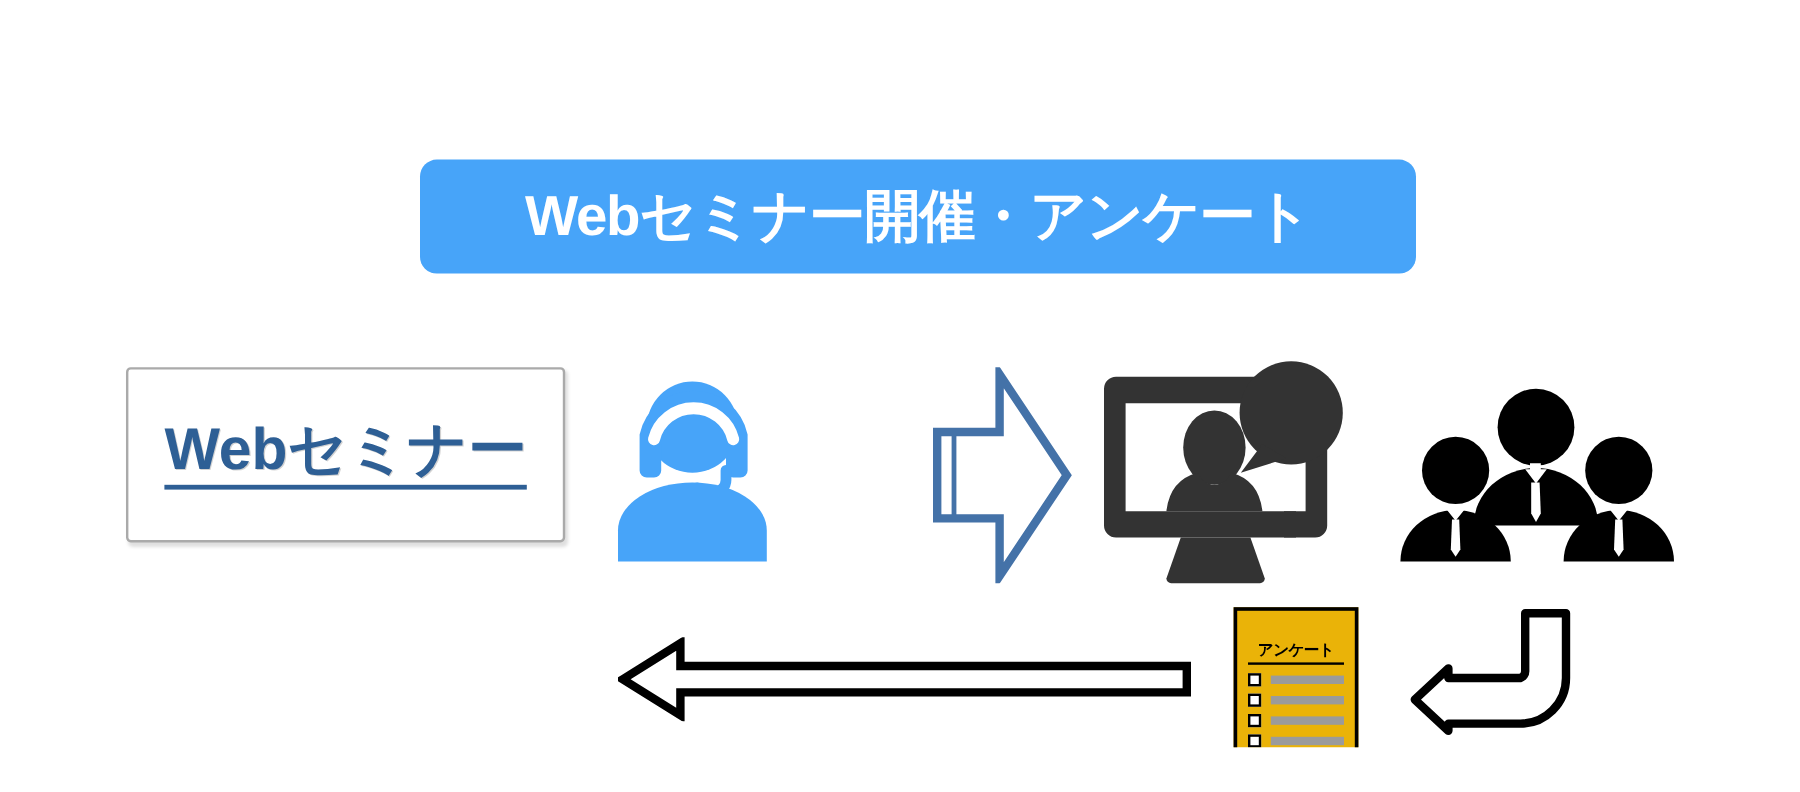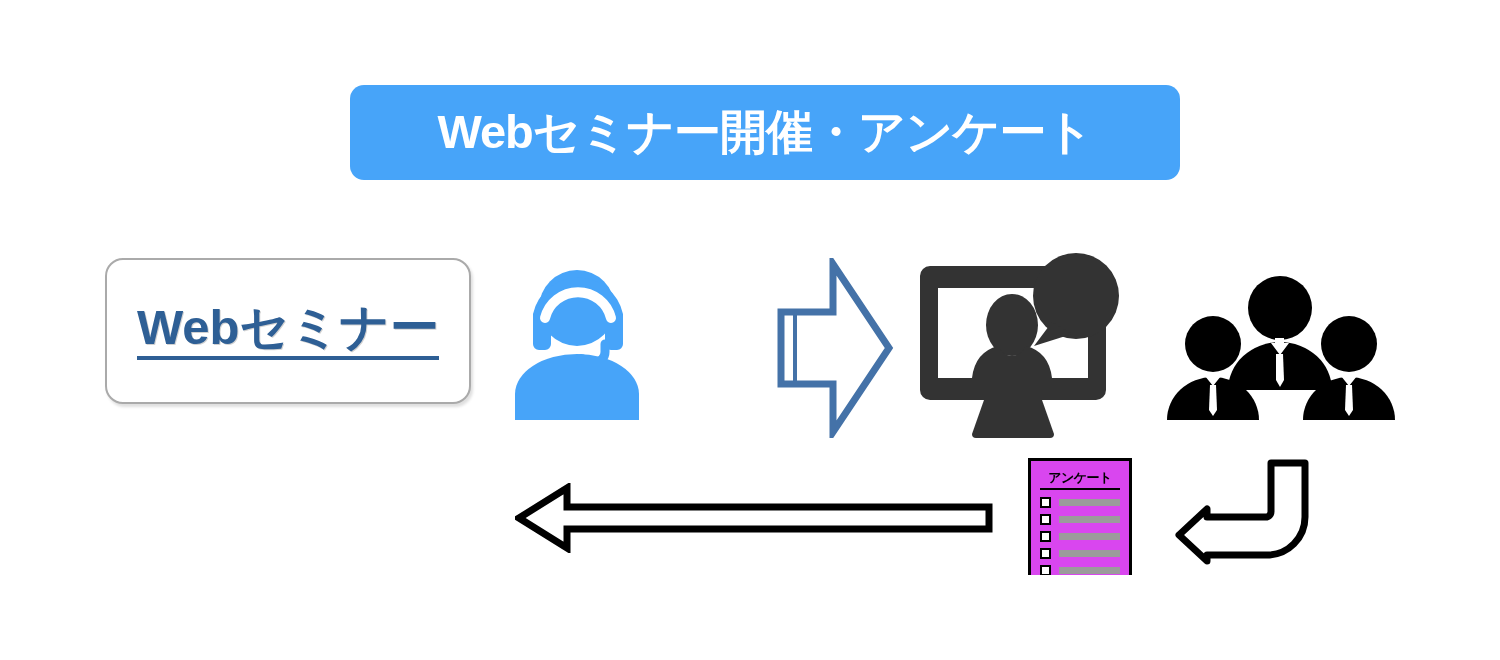--- a/index.html
+++ b/index.html
@@ -9,20 +9,21 @@
   }
   body {
     font-family: "Liberation Sans", "DejaVu Sans", sans-serif;
   }
   #canvas {
     position: relative;
     width: 1500px;
     height: 575px;
     background: #ffffff;
     overflow: hidden;
+    margin-top: 48px;
   }
 
   
   #header-banner {
     position: absolute;
     left: 350px;
     top: 85px;
     width: 830px;
     height: 95px;
     background: #47a4f9;
@@ -39,21 +40,21 @@
     white-space: nowrap;
   }
 
   
   .label-box {
     position: absolute;
     left: 105px;
     width: 362px;
     height: 142px;
     border: 2px solid #aaaaaa;
-    border-radius: 18px;
+    border-radius: 4px;
     background: #ffffff;
     display: flex;
     align-items: center;
     justify-content: center;
     box-shadow: 2px 3px 3px rgba(0,0,0,0.13);
   }
   #box-webinar { top: 258px; }
   #box-matool  { top: 443px; }
   .label-box-text {
     color: #2e5f95;
@@ -73,24 +74,24 @@
   #icon-monitor     { left: 912px; top: 248px; }
   #icon-audience    { left: 1155px; top: 272px; }
   #icon-left-arrow  { left: 515px; top: 483px; }
   #icon-survey      { left: 1028px; top: 458px; }
   #icon-return-arrow{ left: 1175px; top: 455px; }
 
   
   #icon-survey {
     width: 104px;
     height: 137px;
-    background: #d946ef;
+    background: #eab308;
     border: 3px solid #000000;
     box-sizing: border-box;
-    padding: 8px 9px 6px 9px;
+    padding: 24px 9px 6px 9px;
   }
   #survey-title {
     font-size: 13px;
     font-weight: bold;
     color: #000000;
     text-align: center;
     border-bottom: 2px solid #000000;
     padding-bottom: 1px;
     margin-bottom: 7px;
     letter-spacing: -0.5px;

